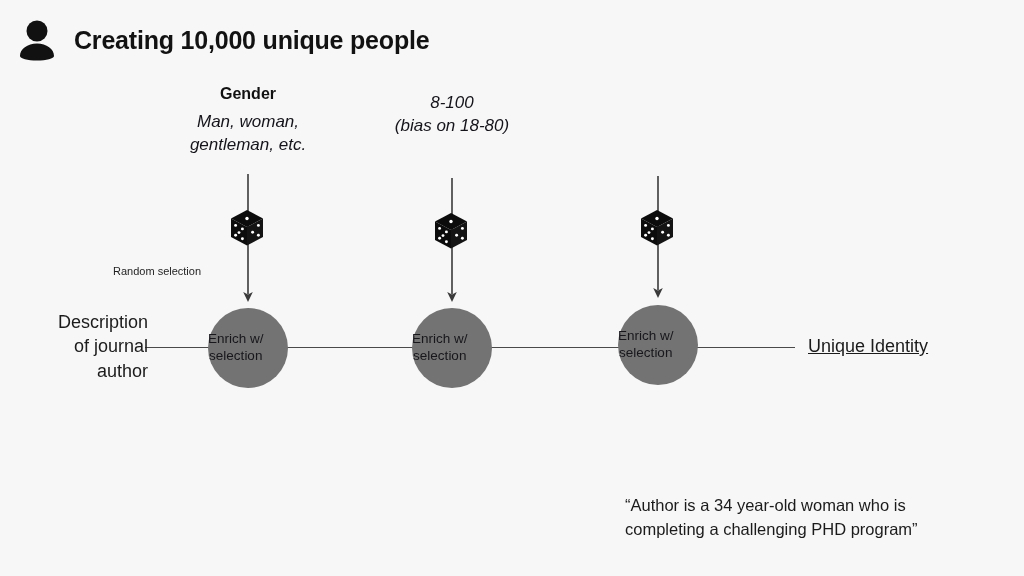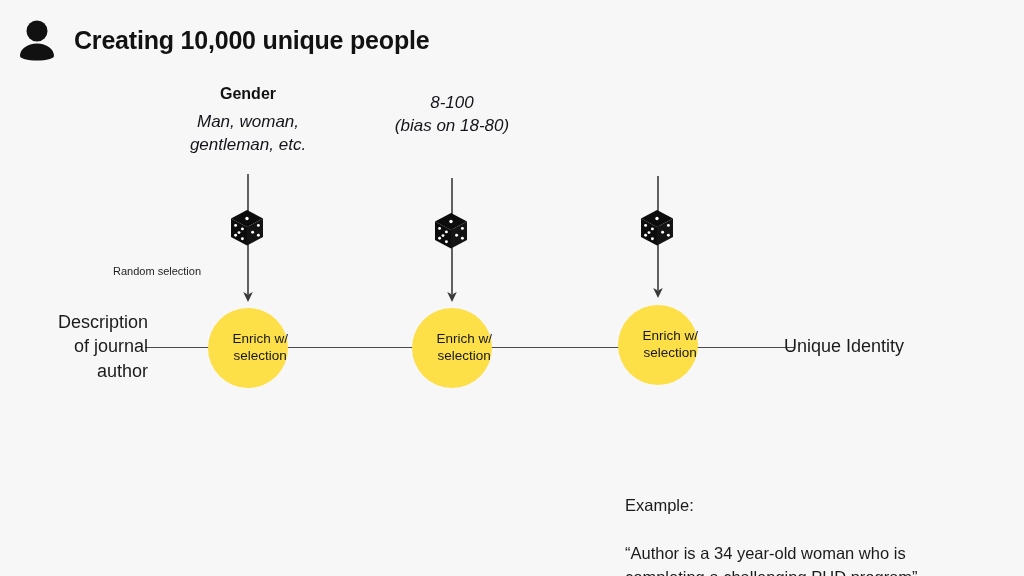--- a/index.html
+++ b/index.html
@@ -95,24 +95,24 @@
     top: 347px;
     width: 650px;
     height: 1px;
     background: #4a4a4a;
   }
   .node-circle {
     position: absolute;
     width: 80px;
     height: 80px;
     border-radius: 50%;
-    background: #fde047;
+    background: #737373;
     display: flex;
     align-items: center;
-    justify-content: flex-end;
+    justify-content: flex-start;
     text-align: center;
   }
   .node-label {
     font-size: 13.5px;
     line-height: 1.25;
     color: #17171c;
     white-space: pre-line;
   }
 
   
@@ -122,25 +122,26 @@
     top: 310px;
     width: 130px;
     text-align: right;
     font-size: 18px;
     line-height: 1.35;
     color: #1b1b1b;
     white-space: pre-line;
   }
   #right-label {
     position: absolute;
-    left: 784px;
+    left: 808px;
     top: 336px;
     font-size: 18px;
     color: #1b1b1b;
     white-space: nowrap;
+    text-decoration: underline;
   }
 
   
   #example-block {
     position: absolute;
     left: 625px;
     top: 470px;
     font-size: 16.5px;
     line-height: 1.45;
     color: #1b1b1b;
@@ -248,18 +249,17 @@
     <span class="node-label">Enrich w/
 selection</span>
   </div>
 
   <div id="left-label">Description
 of journal
 author</div>
   <div id="right-label">Unique Identity</div>
 
   <div id="example-block">
-    <div>Example:</div>
     <div>“Author is a 34 year-old woman who is
 completing a challenging PHD program”</div>
   </div>
 
 </div>
 
 </body></html>

